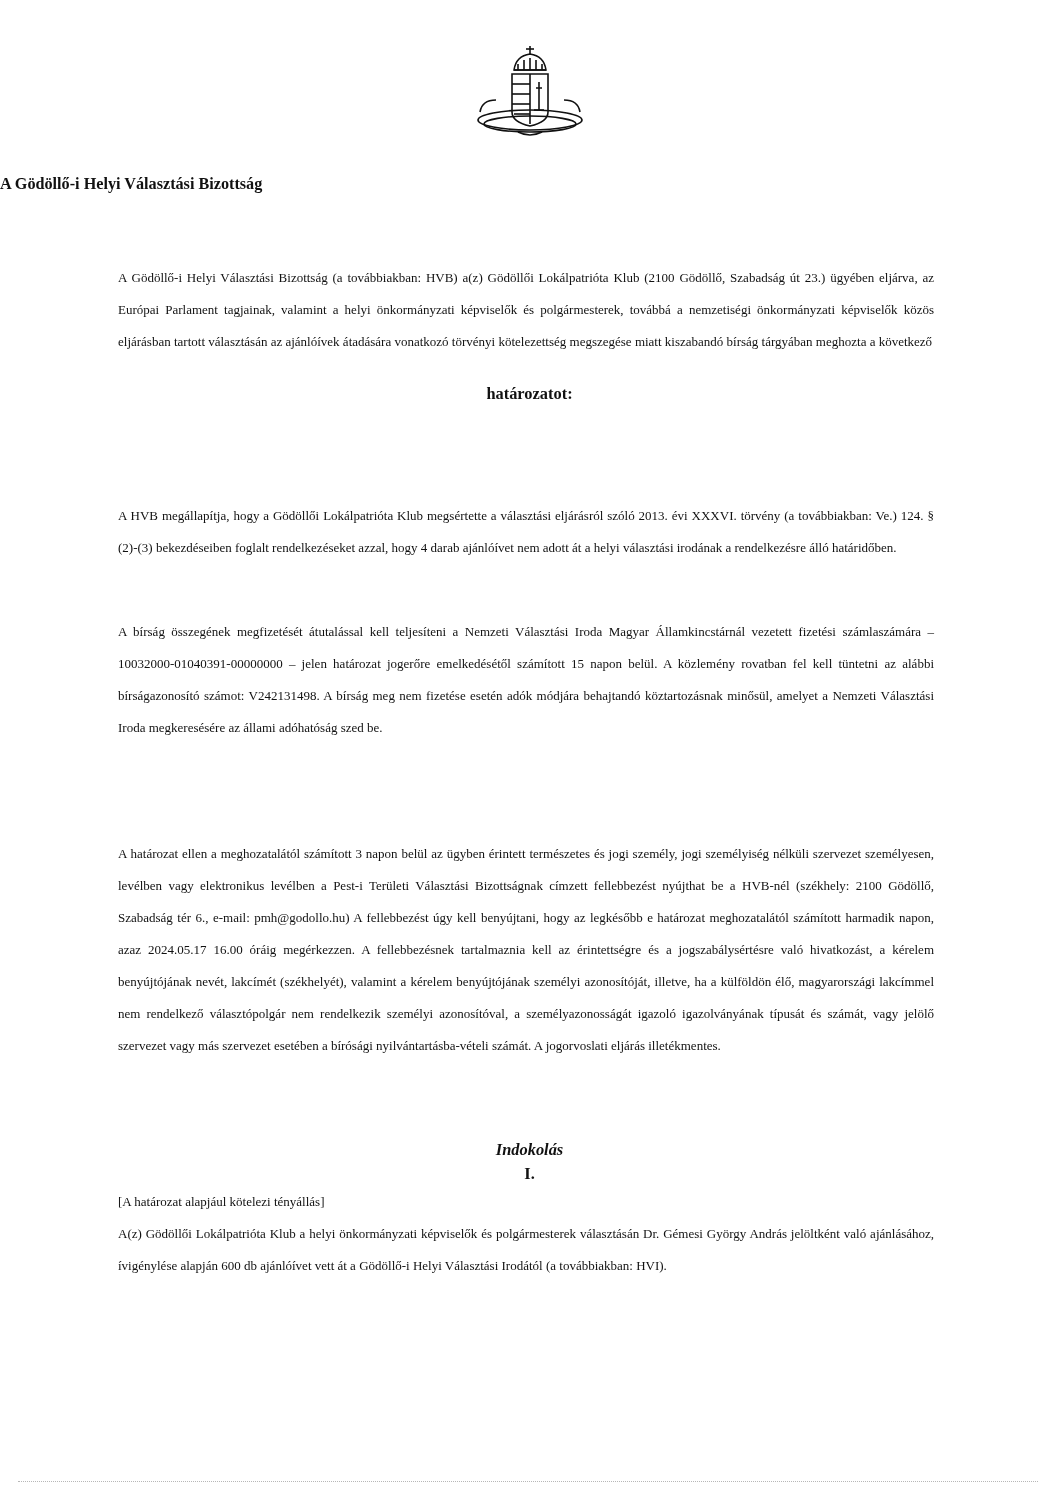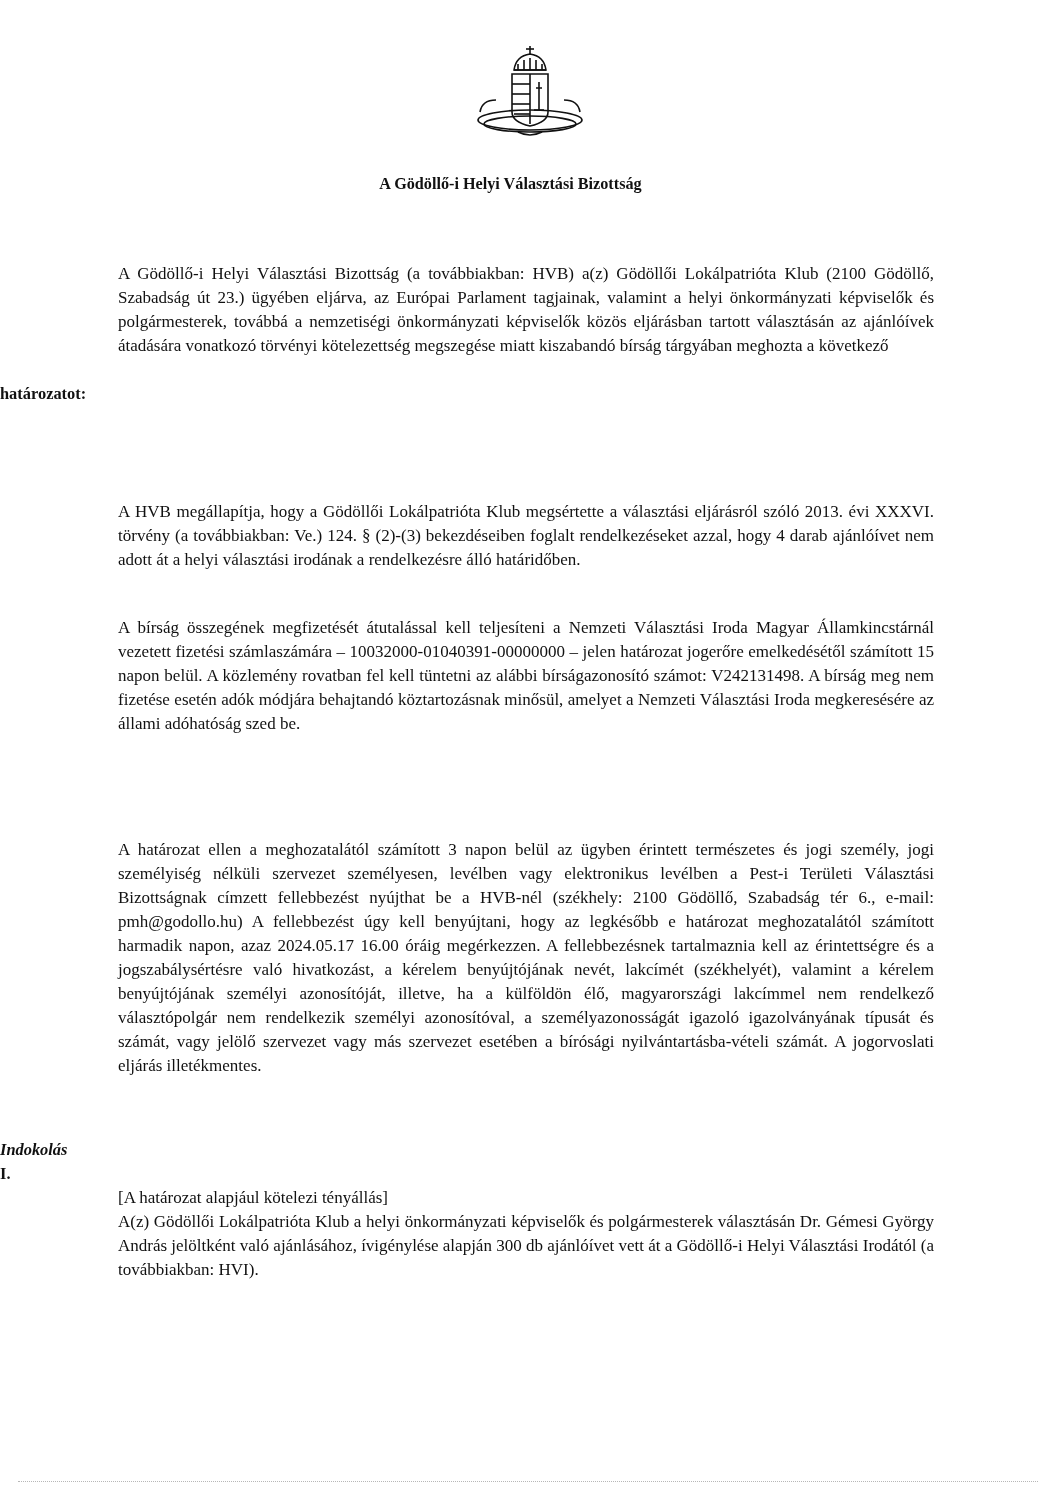--- a/index.html
+++ b/index.html
@@ -1,26 +1,26 @@
 <!DOCTYPE html>
 <html><head>
 <meta charset="utf-8">
 <style>
   html, body { margin: 0; padding: 0; background: #ffffff; }
   body { width: 1059px; height: 1498px; position: relative; overflow: hidden; color: #111; }
   .page { position: absolute; left: 0; top: 0; width: 1059px; height: 1498px; background: #fff; }
   .crest { position: absolute; left: 470px; top: 40px; width: 120px; height: 100px; }
-  .title { position: absolute; left: 0; width: 983px; text-align: center; top: 172px;
-           font-family: "Liberation Serif", "DejaVu Serif", serif; font-weight: bold; font-size: 16.2px; line-height: 24px; padding-left: 19px; }
+  .title { position: absolute; left: 0; width: 983px; top: 172px;
+           font-family: "Liberation Serif", "DejaVu Serif", serif; font-weight: bold; font-size: 16.2px; line-height: 24px; }
   .body-text { position: absolute; left: 118px; width: 816px;
-               font-family: "Liberation Serif", "DejaVu Serif", serif; font-size: 17px; line-height: 24px;
+               font-family: "Liberation Serif", "DejaVu Serif", serif; font-size: 13px; line-height: 32px;
                text-align: justify; }
   .body-text p { margin: 0; }
   .p1 { top: 262px; }
-  .center-bold { position: absolute; left: 0; width: 1059px; 
+  .center-bold { position: absolute; left: 0; width: 1059px; text-align: center;
                  font-family: "Liberation Serif", "DejaVu Serif", serif; font-weight: bold; font-size: 16.4px; line-height: 24px; }
   .resolution { top: 382px; }
   .p2 { top: 454px; margin-top: 46px; }
   .p3 { top: 574px; }
   .p4 { top: 616px; }
   .p5 { top: 838px; }
   .h-indok { top: 1138px; font-style: italic; }
   .h-roman { top: 1162px; }
   .p6 { top: 1186px; }
   .p6 .line-left { text-align: left; }
@@ -75,17 +75,17 @@
 
   <div class="body-text p5">
     <p>A határozat ellen a meghozatalától számított 3 napon belül az ügyben érintett természetes és jogi személy, jogi személyiség nélküli szervezet személyesen, levélben vagy elektronikus levélben a Pest-i Területi Választási Bizottságnak címzett fellebbezést nyújthat be a HVB-nél (székhely: 2100 Gödöllő, Szabadság tér 6., e-mail: pmh@godollo.hu) A fellebbezést úgy kell benyújtani, hogy az legkésőbb e határozat meghozatalától számított harmadik napon, azaz 2024.05.17 16.00 óráig megérkezzen. A fellebbezésnek tartalmaznia kell az érintettségre és a jogszabálysértésre való hivatkozást, a kérelem benyújtójának nevét, lakcímét (székhelyét), valamint a kérelem benyújtójának személyi azonosítóját, illetve, ha a külföldön élő, magyarországi lakcímmel nem rendelkező választópolgár nem rendelkezik személyi azonosítóval, a személyazonosságát igazoló igazolványának típusát és számát, vagy jelölő szervezet vagy más szervezet esetében a bírósági nyilvántartásba-vételi számát. A jogorvoslati eljárás illetékmentes.</p>
   </div>
 
   <div class="center-bold h-indok">Indokolás</div>
   <div class="center-bold h-roman">I.</div>
 
   <div class="body-text p6">
     <p class="line-left">[A határozat alapjául kötelezi tényállás]</p>
-    <p>A(z) Gödöllői Lokálpatrióta Klub a helyi önkormányzati képviselők és polgármesterek választásán Dr. Gémesi György András jelöltként való ajánlásához, ívigénylése alapján 300 db ajánlóívet vett át a Gödöllő-i Helyi Választási Irodától (a továbbiakban: HVI).</p>
+    <p>A(z) Gödöllői Lokálpatrióta Klub a helyi önkormányzati képviselők és polgármesterek választásán Dr. Gémesi György András jelöltként való ajánlásához, ívigénylése alapján 600 db ajánlóívet vett át a Gödöllő-i Helyi Választási Irodától (a továbbiakban: HVI).</p>
   </div>
 
   <div class="scanline"></div>
 </div>
 
 </body></html>

